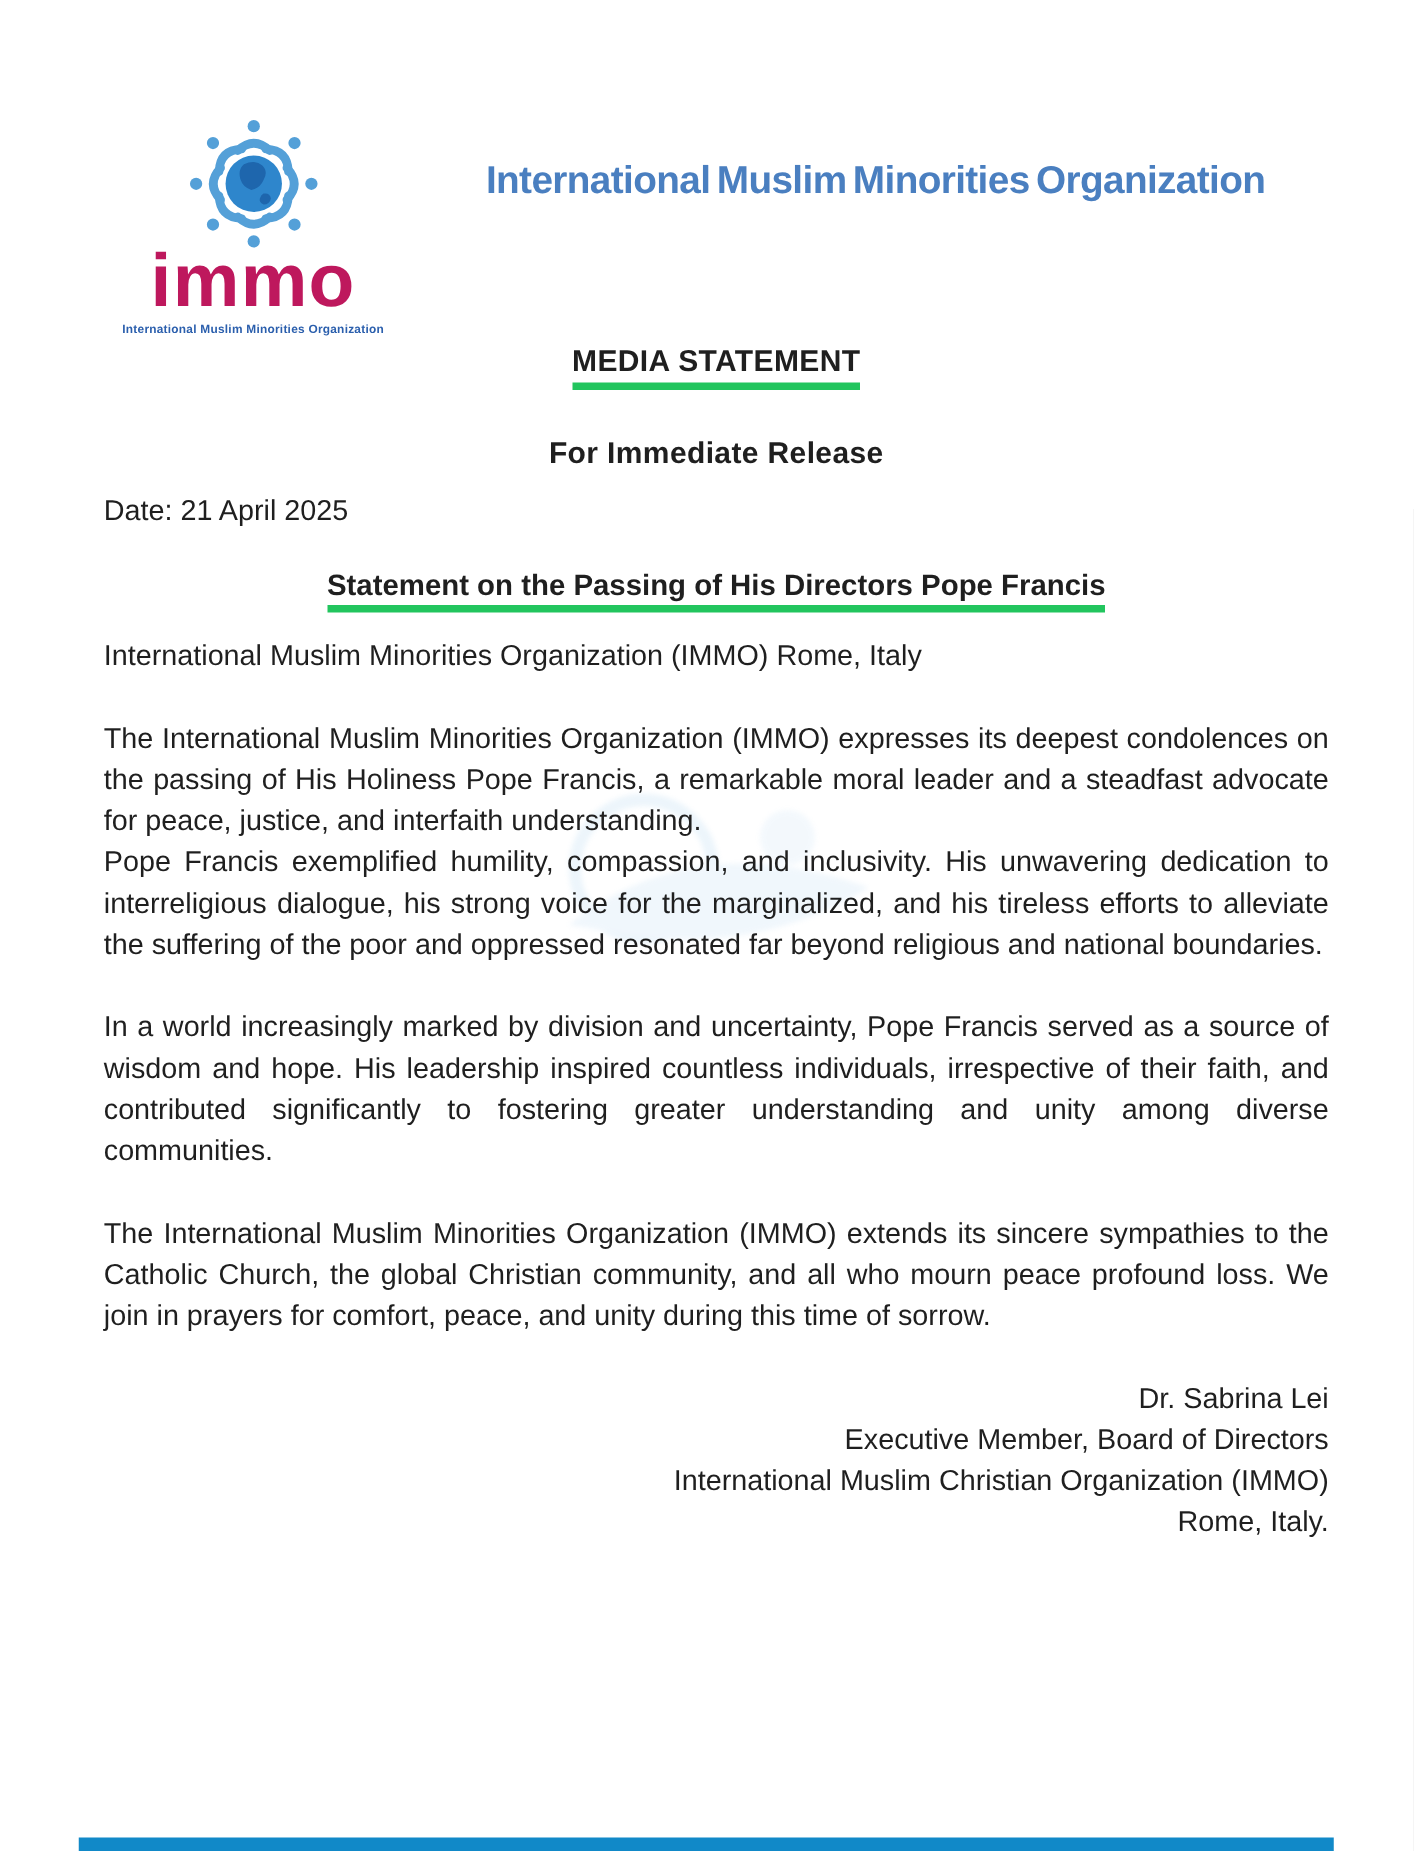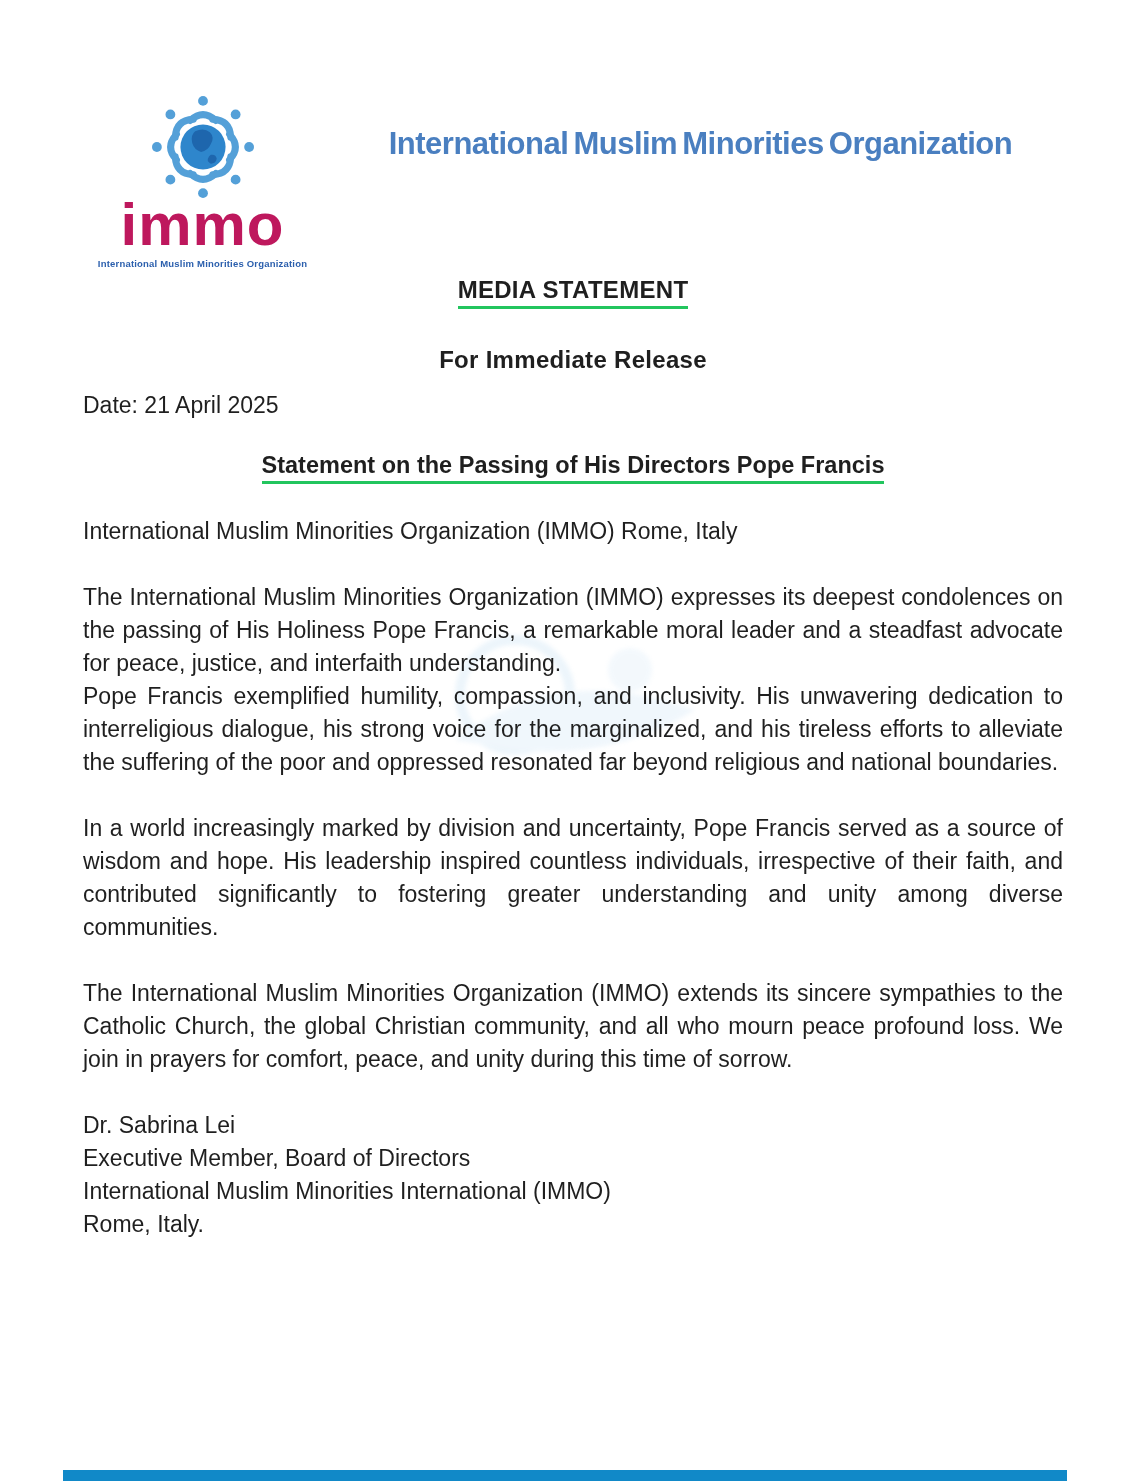--- a/index.html
+++ b/index.html
@@ -66,48 +66,49 @@
   .center { text-align: center; }
   .heading {
     margin-top: 28px;
     font-size: 24px;
     font-weight: 700;
     letter-spacing: 0.3px;
   }
   .heading + .heading { margin-top: 37px; }
   .underlined {
     display: inline-block;
-    border-bottom: 3px solid #22c55e;
+    border-bottom: 6px solid #22c55e;
     padding-bottom: 2px;
   }
   .date-line {
     margin-top: 18px;
     font-size: 23px;
   }
   .statement-title {
     margin-top: 33px;
     font-size: 23.5px;
     font-weight: 700;
   }
   .location-line {
-    margin-top: 31px;
+    margin-top: 18px;
     font-size: 23px;
     line-height: 33px;
   }
   .paragraphs .para {
     font-size: 23px;
     line-height: 33px;
     text-align: justify;
     margin: 0;
   }
   .paragraphs .para.spaced { margin-top: 33px; }
   .signature {
     margin-top: 33px;
     font-size: 23px;
     line-height: 33px;
+    text-align: right;
   }
 
   
   .watermark {
     position: absolute;
     left: 395px;
     top: 600px;
     width: 380px;
     height: 200px;
     opacity: 0.16;
@@ -199,21 +200,21 @@
     <div class="paragraphs">
         <div class="para spaced">The International Muslim Minorities Organization (IMMO) expresses its deepest condolences on the passing of His Holiness Pope Francis, a remarkable moral leader and a steadfast advocate for peace, justice, and interfaith understanding.</div>
         <div class="para">Pope Francis exemplified humility, compassion, and inclusivity. His unwavering dedication to interreligious dialogue, his strong voice for the marginalized, and his tireless efforts to alleviate the suffering of the poor and oppressed resonated far beyond religious and national boundaries.</div>
         <div class="para spaced">In a world increasingly marked by division and uncertainty, Pope Francis served as a source of wisdom and hope. His leadership inspired countless individuals, irrespective of their faith, and contributed significantly to fostering greater understanding and unity among diverse communities.</div>
         <div class="para spaced">The International Muslim Minorities Organization (IMMO) extends its sincere sympathies to the Catholic Church, the global Christian community, and all who mourn peace profound loss. We join in prayers for comfort, peace, and unity during this time of sorrow.</div>
       </div>
 
     <div class="signature">
       <div>Dr. Sabrina Lei</div>
       <div>Executive Member, Board of Directors</div>
-      <div>International Muslim Minorities International (IMMO)</div>
+      <div>International Muslim Christian Organization (IMMO)</div>
       <div>Rome, Italy.</div>
     </div>
   </div>
 
   <svg class="watermark" viewBox="0 0 380 200">
     <circle cx="120" cy="95" r="55" fill="none" stroke="#8fc3e8" stroke-width="10"></circle>
     <path d="M60,140 Q160,60 300,110 Q220,160 120,150 Z" fill="#a7cfee"></path>
     <circle cx="235" cy="70" r="22" fill="#b9d9f2"></circle>
   </svg>
 

